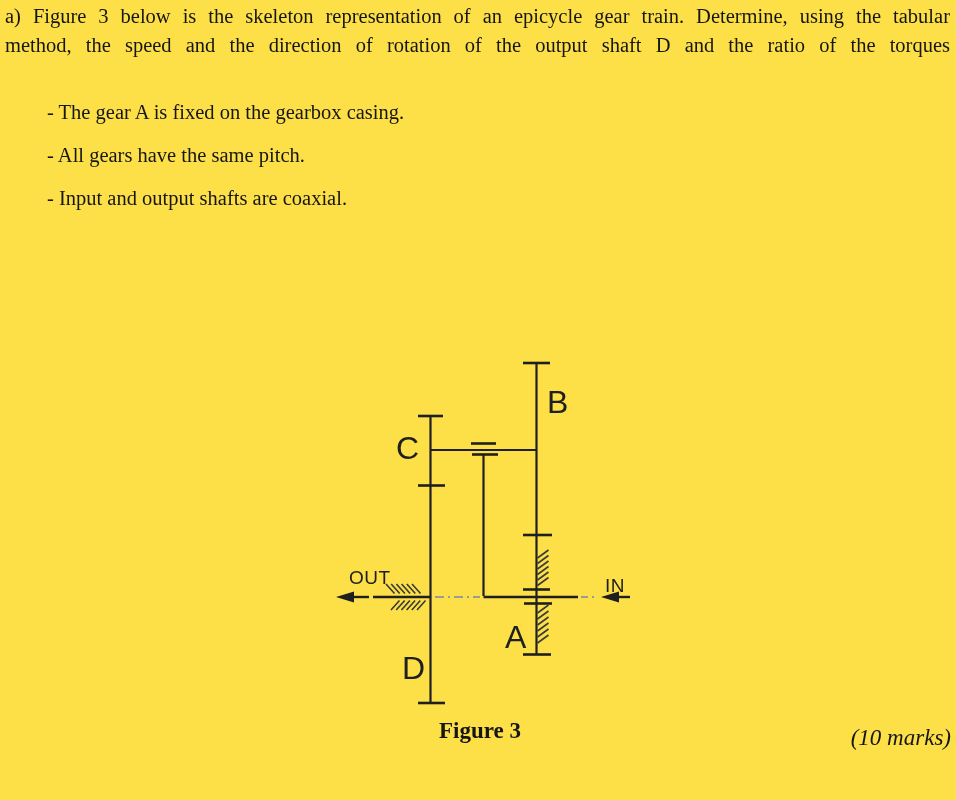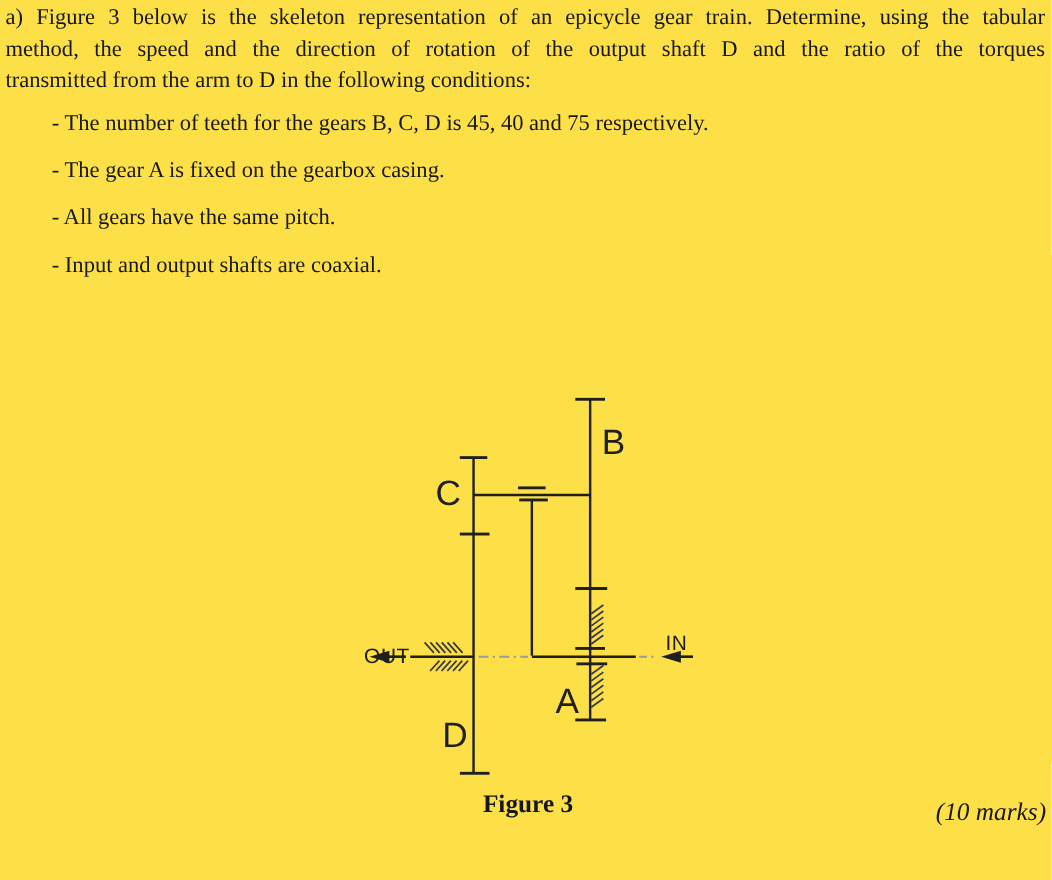--- a/index.html
+++ b/index.html
@@ -43,25 +43,23 @@
   }
 </style>
 </head>
 <body>
 
 <div class="page">
 
   <div class="question">
     <div class="qline">a) Figure 3 below is the skeleton representation of an epicycle gear train. Determine, using the tabular</div>
     <div class="qline">method, the speed and the direction of rotation of the output shaft D and the ratio of the torques</div>
-    <div class="qline last">transmitted from the arm to D in the following conditions:</div>
   </div>
 
   <div class="bullets">
-    <div class="bullet">- The number of teeth for the gears B, C, D is 45, 40 and 75 respectively.</div>
     <div class="bullet">- The gear A is fixed on the gearbox casing.</div>
     <div class="bullet">- All gears have the same pitch.</div>
     <div class="bullet">- Input and output shafts are coaxial.</div>
   </div>
 
   <svg class="fig-svg" width="956" height="800" viewBox="0 0 956 800">
     <g stroke="#1f1f1f" stroke-width="2.2" fill="none" stroke-linecap="butt">
 
       <path d="M430.5 416 V703"></path>
 
@@ -107,19 +105,19 @@
     <g stroke="#3a3a3a" stroke-width="1.6">
       <path d="M537.5 558 l11 -8 M537.5 563.5 l11 -8 M537.5 569 l11 -8 M537.5 574.5 l11 -8 M537.5 580 l11 -8 M537.5 585.5 l11 -8"></path>
       <path d="M537.5 613 l11 -8 M537.5 619 l11 -8 M537.5 625 l11 -8 M537.5 631 l11 -8 M537.5 637 l11 -8 M537.5 643 l11 -8"></path>
     </g>
   </svg>
 
   <span class="glabel big" style="left:547px;top:386px;">B</span>
   <span class="glabel big" style="left:396px;top:432px;">C</span>
   <span class="glabel big" style="left:505px;top:621px;">A</span>
   <span class="glabel big" style="left:402px;top:652px;">D</span>
-  <span class="glabel small" style="left:331px;top:568px;margin-top:20px;">OUT</span>
+  <span class="glabel small" style="left:349px;top:568px;">OUT</span>
   <span class="glabel small" style="left:605px;top:576px;">IN</span>
 
   <div class="caption">Figure 3</div>
   <div class="marks">(10 marks)</div>
 
 </div>
 
 </body></html>

